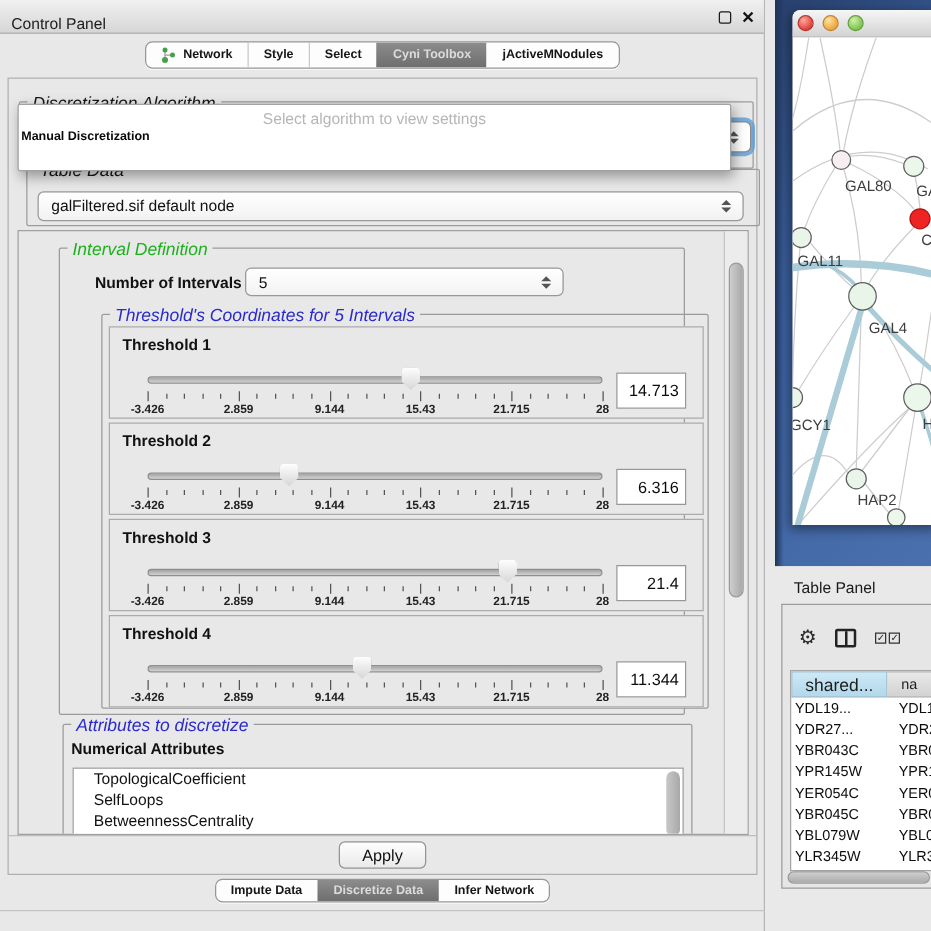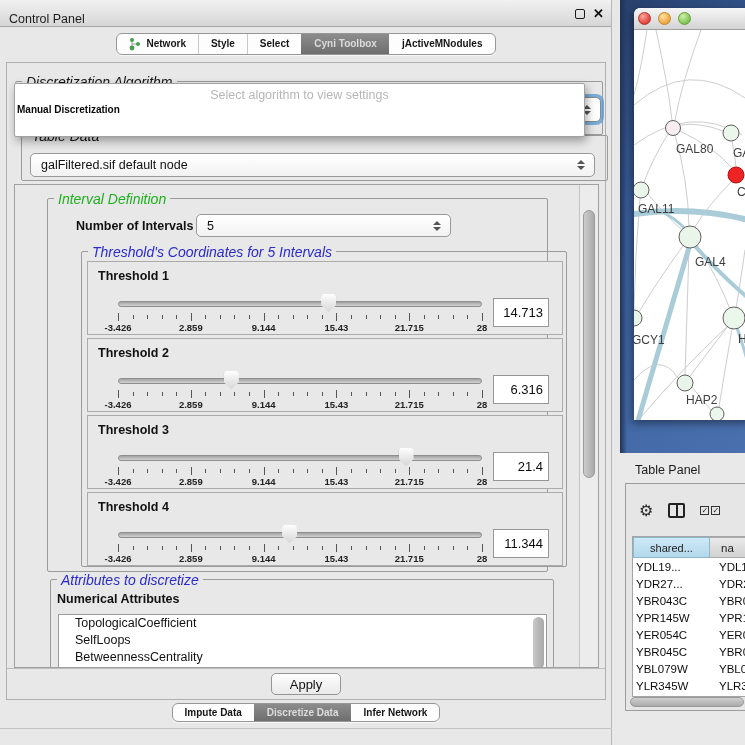--- a/index.html
+++ b/index.html
@@ -102,21 +102,21 @@
   .tp-title{padding:10px 0 0 23px;font-size:12.5px;color:#1a1a1a;}
   .tp-inner{position:absolute;left:13px;top:30px;width:122px;height:228px;border:1px solid #9c9c9c;background:#e6e6e6;overflow:hidden;}
   .tp-toolbar{position:absolute;left:0;top:0;width:100%;height:52px;display:flex;align-items:center;}
   .gear{font-size:16px;color:#2b2b2b;margin-left:13px;}
   .col-icon{width:17px;height:15px;border:2px solid #222;border-radius:2px;margin-left:15px;position:relative;}
   .col-icon::after{content:"";position:absolute;left:5.5px;top:0;bottom:0;width:2px;background:#222;}
   .check-pair{display:flex;gap:2px;margin-left:15px;}
   .check-box{width:9px;height:9px;border:1px solid #333;font-size:8px;line-height:8px;color:#222;text-align:center;}
   .tp-table{position:absolute;left:6px;top:52px;width:120px;height:161px;background:#fff;border:1px solid #a5a5a5;border-right:none;overflow:hidden;}
   .tp-header{display:flex;height:21px;}
-  .th1{width:77px;background:linear-gradient(#cde9f6,#b2d8eb);border:1px solid #8fb6cb;font-size:11px;color:#1c1c1c;display:flex;align-items:center;justify-content:center;}
+  .th1{width:77px;background:linear-gradient(#cde9f6,#b2d8eb);border:1px solid #8fb6cb;font-size:14px;color:#1c1c1c;display:flex;align-items:center;justify-content:center;}
   .th2{flex:1;background:linear-gradient(#e9e9e9,#d2d2d2);border-top:1px solid #aaa;border-bottom:1px solid #aaa;font-size:11.5px;color:#1c1c1c;display:flex;align-items:center;padding-left:11px;}
   .trow{display:flex;height:17px;align-items:center;font-size:11.5px;color:#0d0d0d;white-space:nowrap;}
   .trow .c1{width:77px;padding-left:3px;overflow:hidden;}
   .trow .c2{padding-left:9px;overflow:hidden;}
   .hscroll{position:absolute;left:4px;top:213px;width:114px;height:10px;border-radius:5px;background:linear-gradient(#cfcfcf,#ababab);border:1px solid #9a9a9a;}
 </style>
 </head>
 <body>
 
 <div class="screen">

